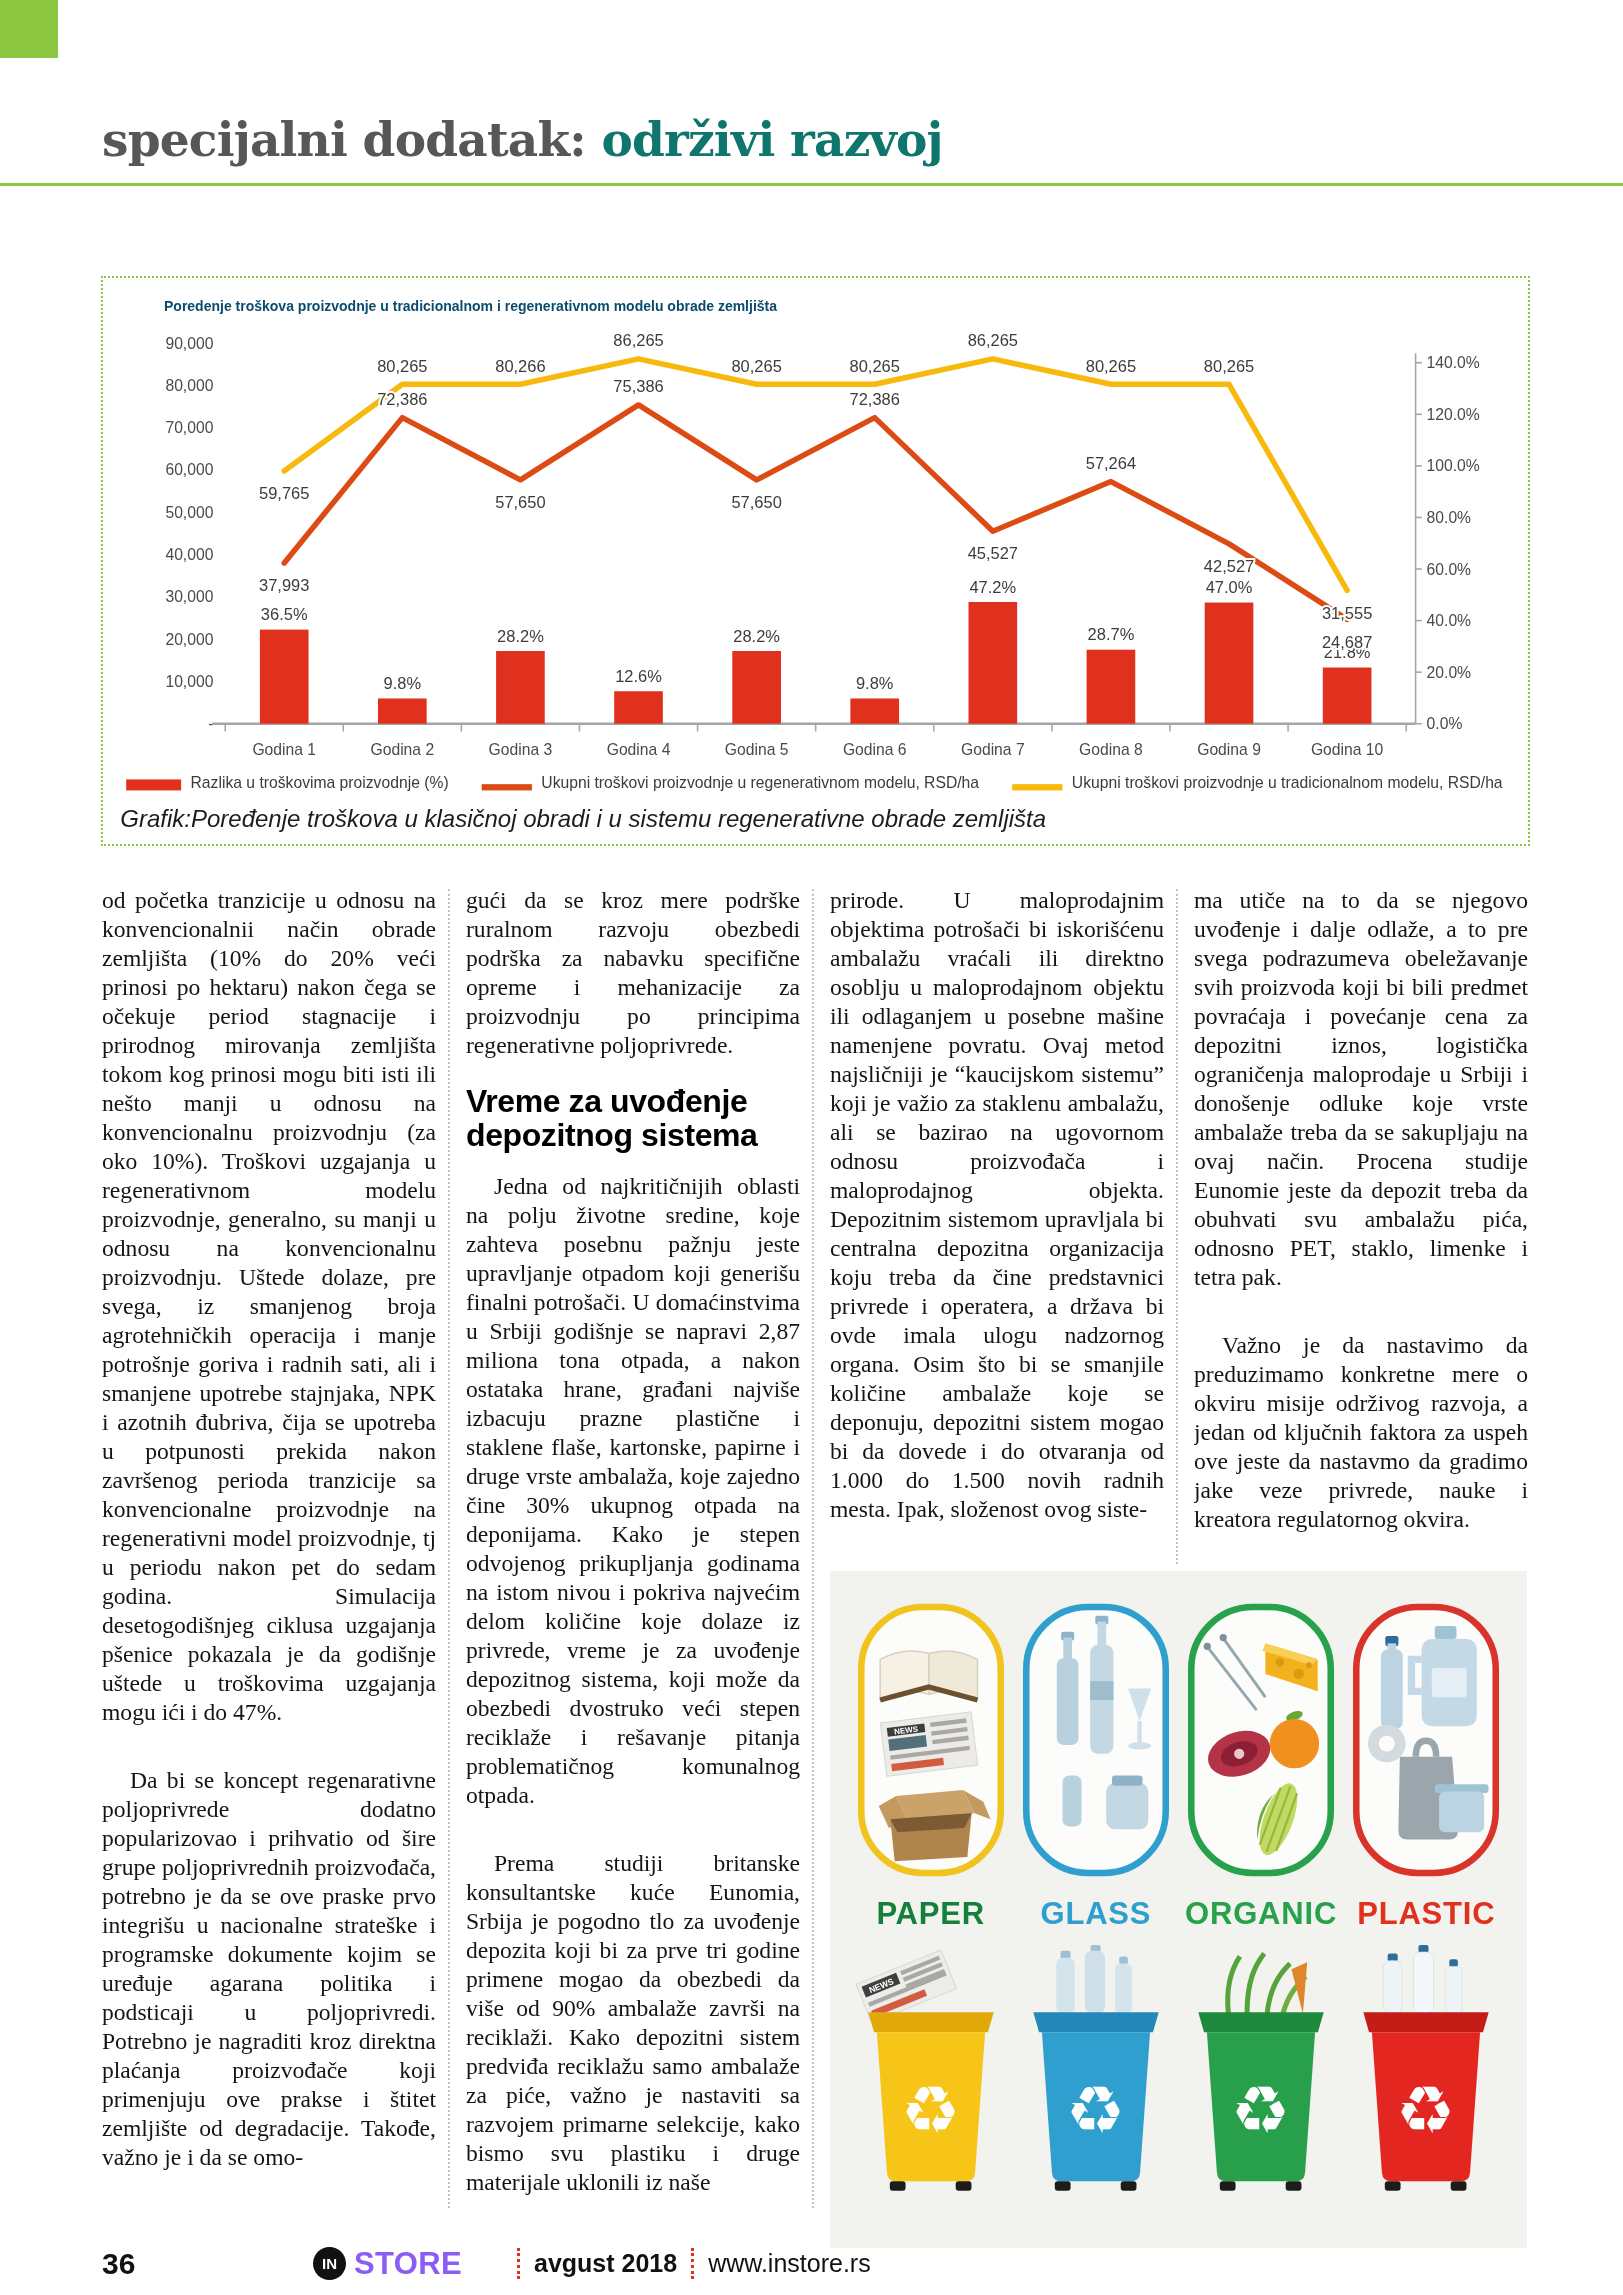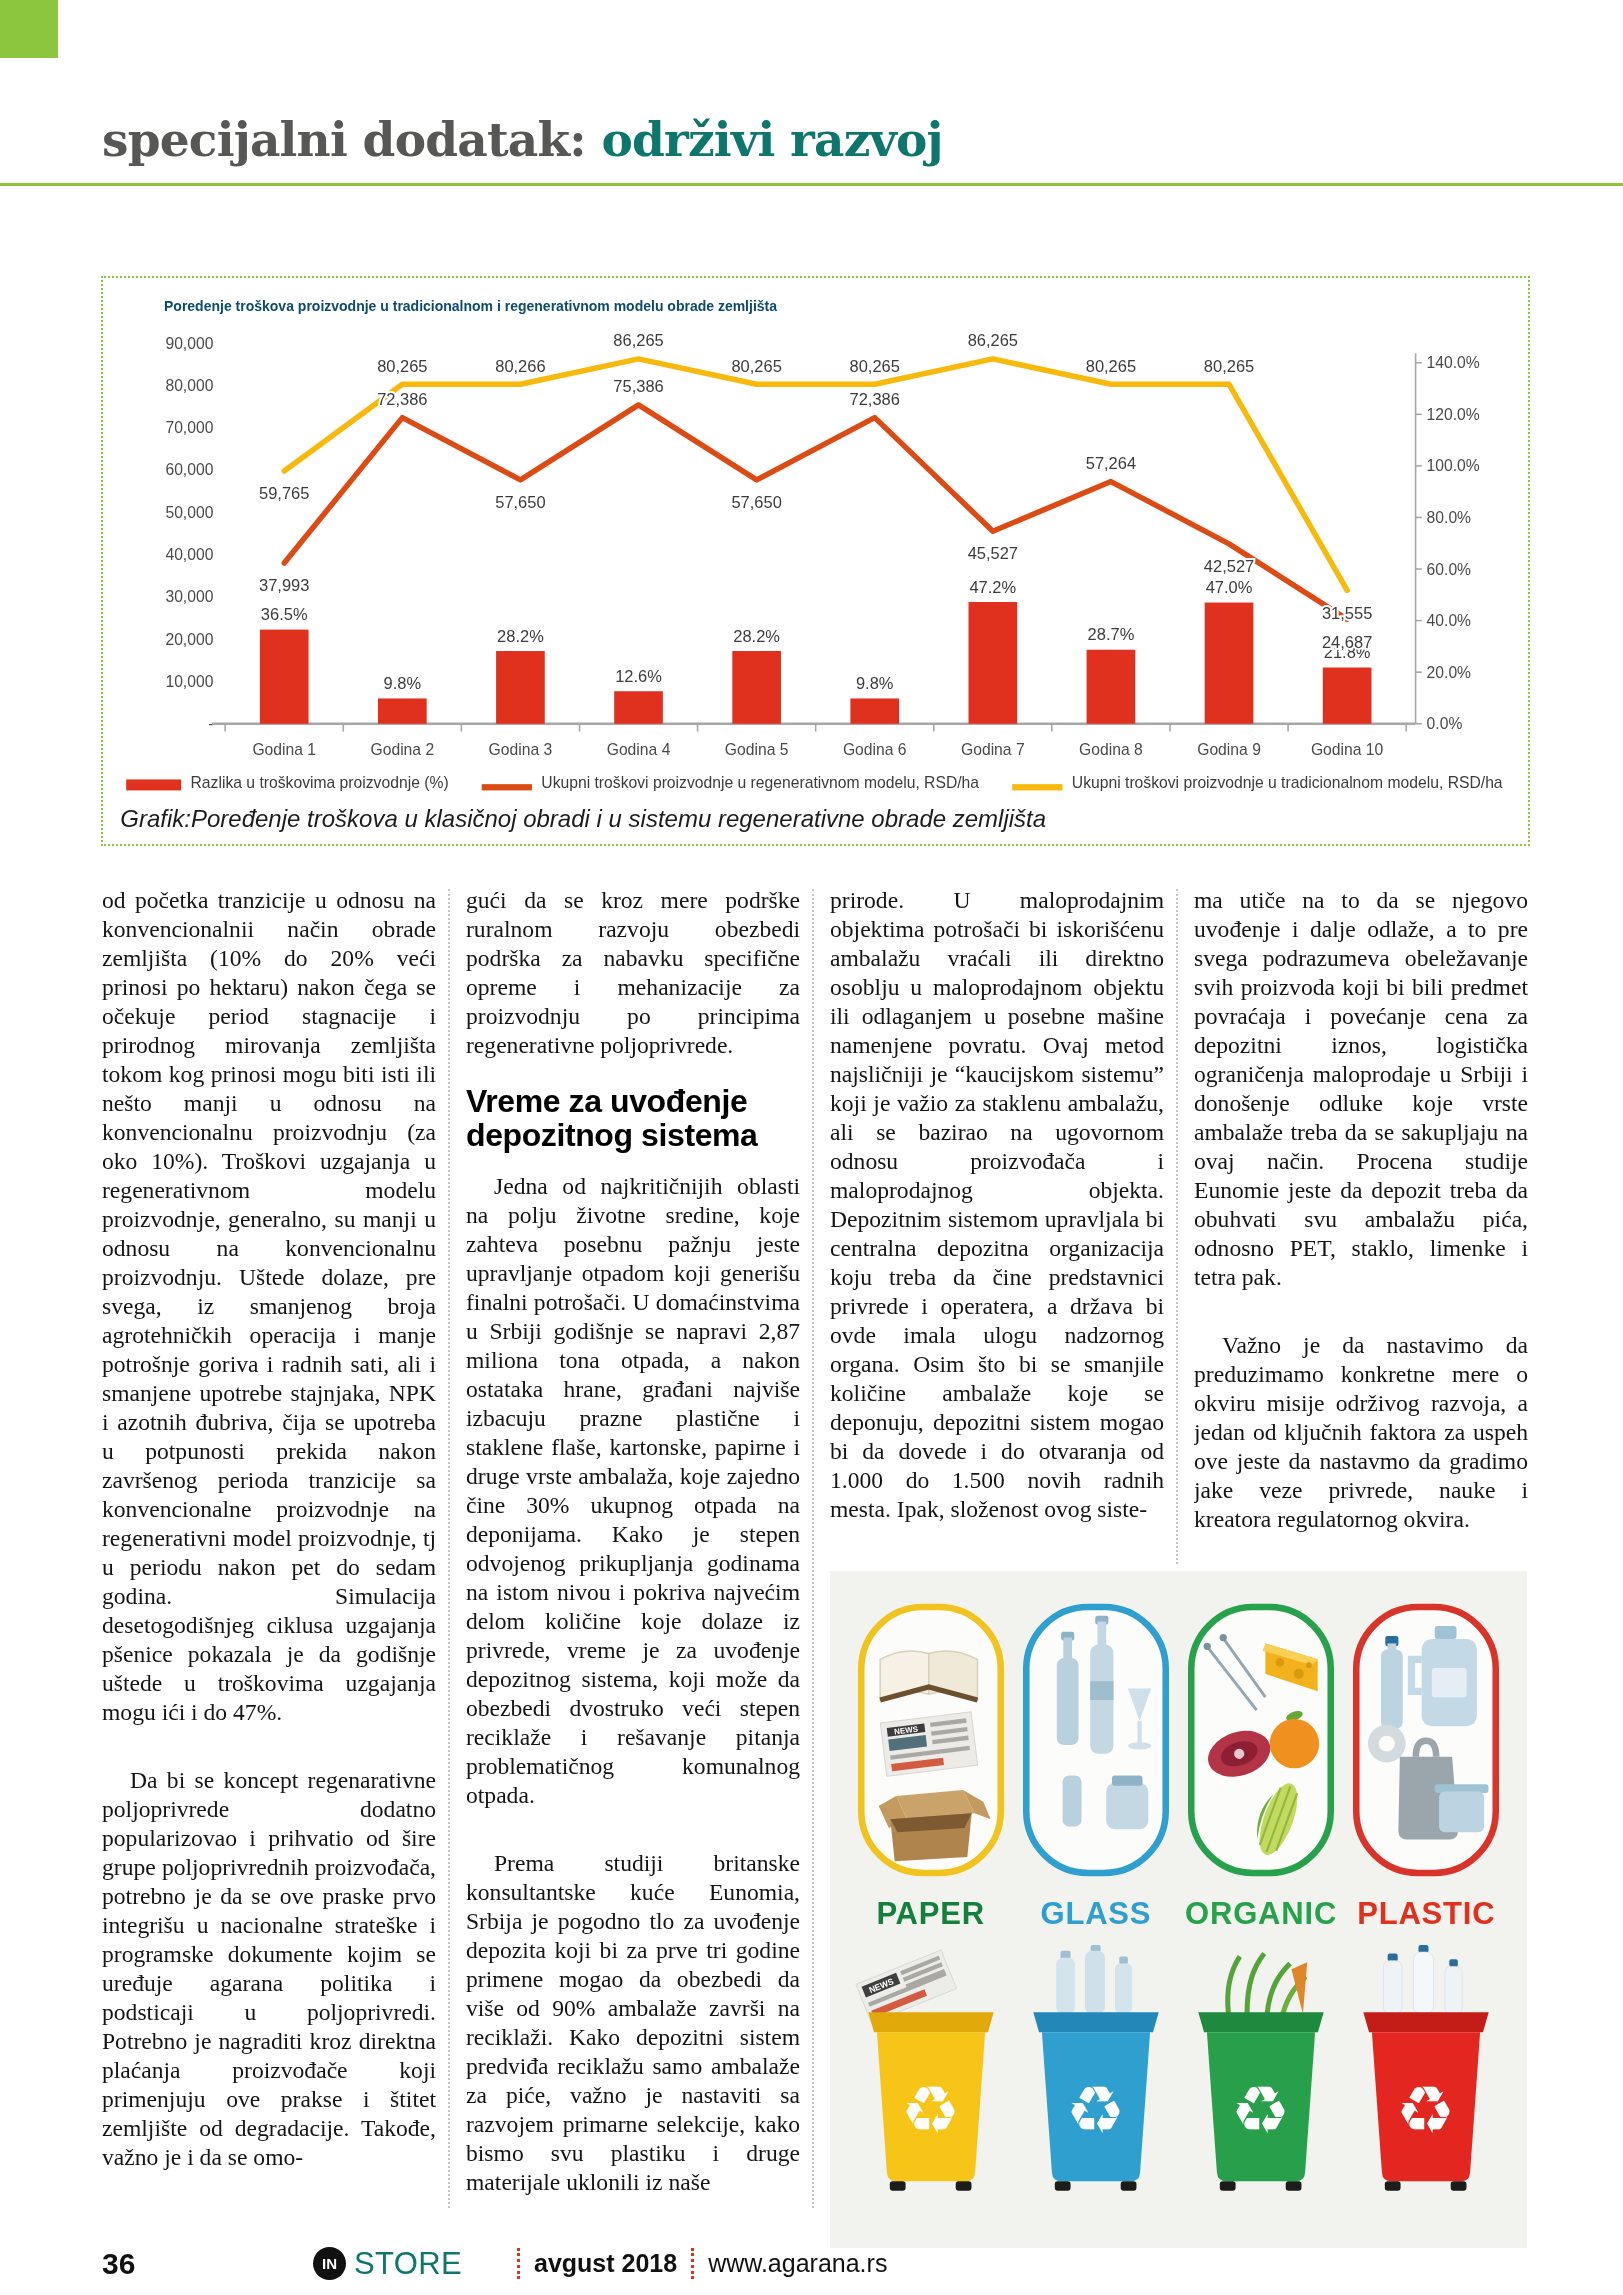--- a/index.html
+++ b/index.html
@@ -46,21 +46,21 @@
   .info-col{display:flex;flex-direction:column;align-items:center;}
   .cat-label{height:50px;display:flex;align-items:center;justify-content:center;
              font-weight:700;font-size:31px;letter-spacing:0.8px;}
 
   
   .footer{position:absolute;left:0;top:2240px;width:1623px;height:47px;display:flex;align-items:center;}
   .pageno{position:absolute;left:102px;font-weight:700;font-size:30px;color:#111;}
   .brand{position:absolute;left:313px;display:flex;align-items:center;gap:7.9px;}
   .logo-circle{width:33px;height:33px;border-radius:50%;background:#111;color:#fff;display:flex;
                align-items:center;justify-content:center;font-weight:700;font-size:15px;}
-  .logo-store{font-weight:400;font-size:31px;letter-spacing:0.4px;color:#0f766e;}
+  .logo-store{font-weight:700;font-size:31px;letter-spacing:0.4px;color:#8b5cf6;}
   .fitem{font-size:25px;color:#111;}
   .fbold{font-weight:700;}
   .fsep{width:0;height:31px;border-left:3.1px dotted #e0301e;margin:0 14px;}
   .fgroup{position:absolute;left:503px;display:flex;align-items:center;}
 </style>
 </head>
 <body>
 
 <div id="page">
 
@@ -400,18 +400,18 @@
   <div class="footer">
     <div class="pageno">36</div>
     <div class="brand">
       <div class="logo-circle">IN</div>
       <div class="logo-store">STORE</div>
     </div>
     <div class="fgroup">
       <div class="fsep"></div>
       <div class="fitem fbold">avgust 2018</div>
       <div class="fsep"></div>
-      <div class="fitem">www.agarana.rs</div>
+      <div class="fitem">www.instore.rs</div>
     </div>
   </div>
 
 </div>
 
 
 </body></html>

